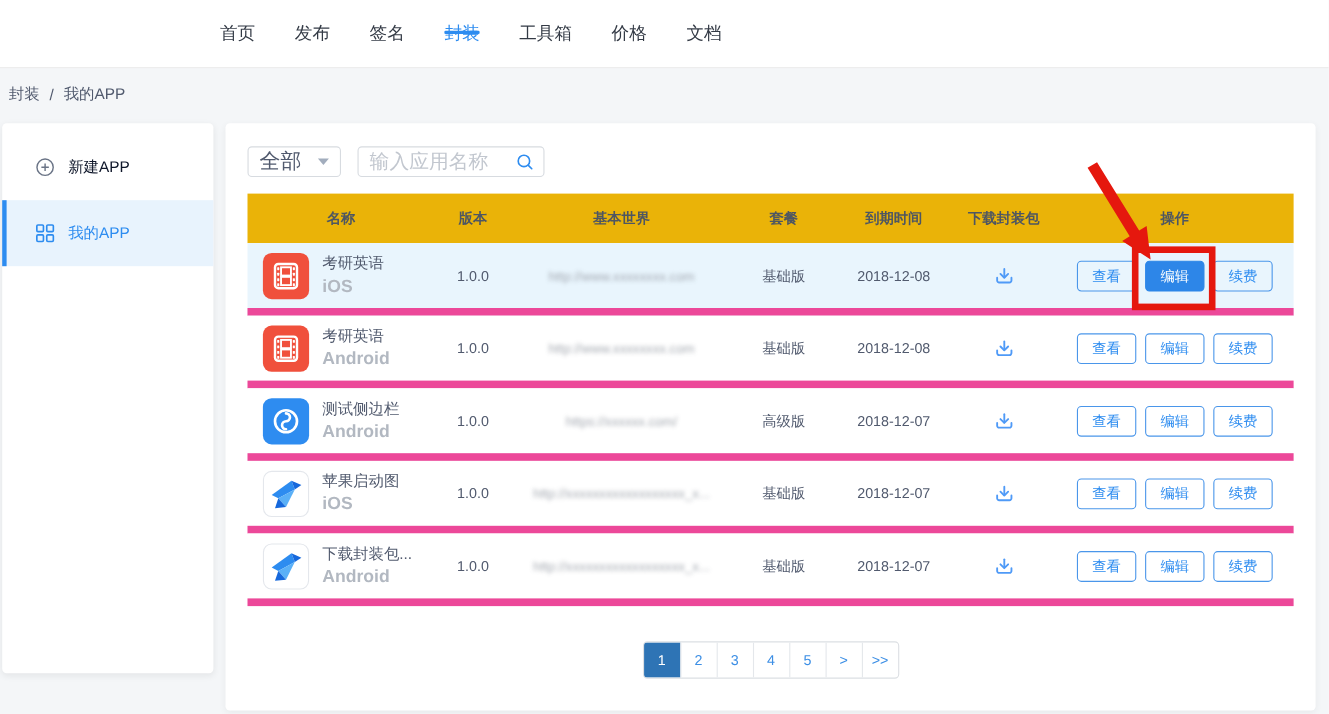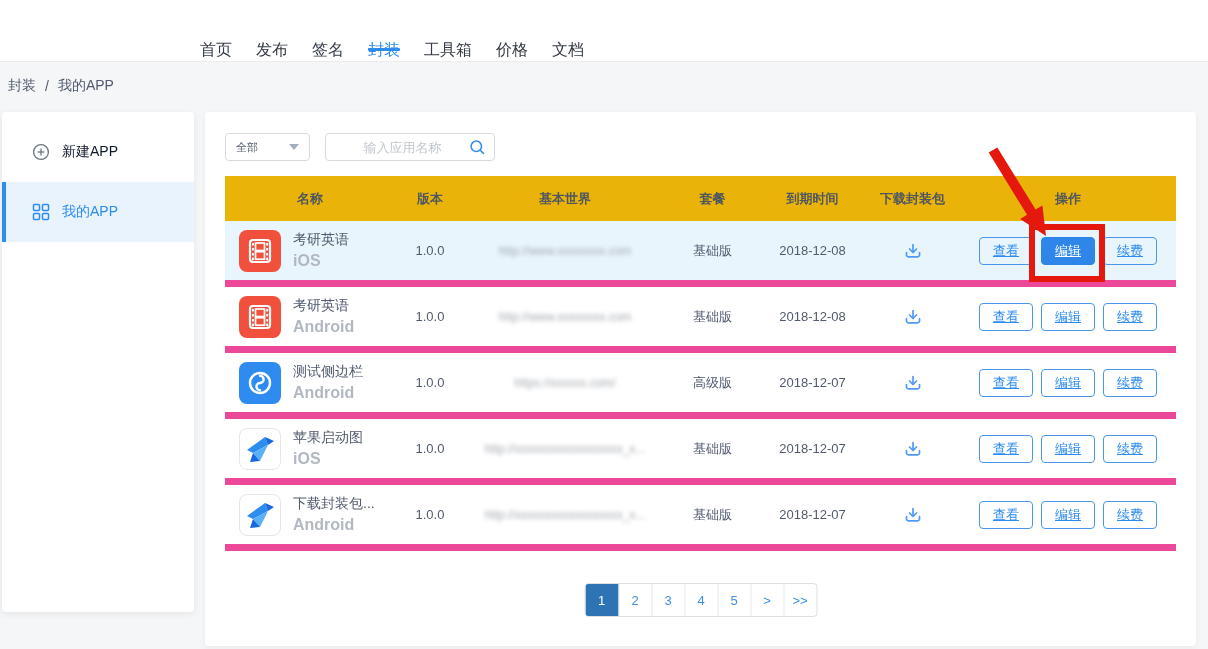--- a/index.html
+++ b/index.html
@@ -7,21 +7,21 @@
   body {
     position:relative; overflow:hidden;
     background:#f4f6f8;
     font-family:"Liberation Sans","DejaVu Sans",sans-serif;
     color:#515a6e;
   }
   
   .topnav {
     position:absolute; left:0; top:0; width:1208px; height:62px;
     background:#fff; border-bottom:1px solid #ebebeb;
-    display:flex; align-items:flex-end; padding-left:200px; gap:24px; z-index:2;
+    display:flex; align-items:center; padding-left:200px; gap:36px; z-index:2;
   }
   .nav-item {
     display:flex; align-items:center; font-size:16px; color:#333a45;
     cursor:pointer; position:relative; white-space:nowrap;
   }
   .nav-item.active { color:#2d8cf0; }
   .nav-item.active::after {
     content:""; position:absolute; left:0; right:0; bottom:10px; height:3px;
     background:#2d8cf0; border-radius:1px;
   }
@@ -47,33 +47,33 @@
   
   .main {
     position:absolute; left:205px; top:112px; width:991px; height:534px;
     background:#fff; border-radius:4px; box-shadow:0 2px 7px rgba(0,0,0,.05);
     padding:21px 20px 0 20px; z-index:1;
   }
   .filter-row { display:flex; align-items:center; margin-bottom:15px; }
   .select-box {
     width:85px; height:28px; border:1px solid #d7dbe0; border-radius:4px;
     display:flex; align-items:center; justify-content:space-between;
-    padding:0 10px; font-size:11px; color:#515a6e; background:#fff; cursor:pointer;
+    padding:0 10px; font-size:19px; color:#515a6e; background:#fff; cursor:pointer;
   }
   .caret {
     width:0; height:0; border-left:5px solid transparent; border-right:5px solid transparent;
     border-top:6px solid #a2adbd;
   }
   .search-box {
     width:170px; height:28px; border:1px solid #d7dbe0; border-radius:4px;
     margin-left:15px; display:flex; align-items:center; background:#fff;
   }
   .search-box input {
     border:none; outline:none; flex:1; min-width:0; padding-left:10px;
-    font-size:13px; color:#515a6e; background:transparent; font-family:inherit;text-align:center;
+    font-size:18px; color:#515a6e; background:transparent; font-family:inherit;
   }
   .search-box input::placeholder { color:#c2c7cf; }
   .search-box .mag { display:flex; margin-right:8px; }
   
   .thead {
     display:flex; height:45px; background:#eab308; align-items:center;
     font-weight:bold; font-size:13px; color:#4e5662;
   }
   .tr {
     display:flex; height:66px; align-items:center;
@@ -100,21 +100,21 @@
   .nm .n2 { font-size:16px; color:#b2b8c1; margin-top:3px;font-weight:bold; }
   .blur-url {
     color:#949aa3; filter:blur(2px); opacity:.85; white-space:nowrap;
     max-width:195px; overflow:hidden; user-select:none; font-size:12px;
   }
   .dl-btn { background:none; border:none; cursor:pointer; display:flex; padding:4px; }
   .actions { display:flex; gap:8px; }
   .btn {
     height:28px; display:inline-flex; align-items:center; padding:12px 13px;
     border:1px solid #4a96ea; border-radius:4px; background:transparent;
-    color:#2d8cf0; font-size:13px; cursor:pointer; font-family:inherit; white-space:nowrap;text-decoration:underline;
+    color:#2d8cf0; font-size:13px; cursor:pointer; font-family:inherit; white-space:nowrap;
   }
   .btn.primary { background:#2d86e8; border-color:#2d86e8; color:#fff; }
   
   .pagination {
     position:absolute; top:471px; left:50%; transform:translateX(-50%);
     display:inline-flex; border:1px solid #dcdfe3; border-radius:4px;
     background:#fff; overflow:hidden;
   }
   .page-item {
     min-width:33px; height:32px; display:flex; align-items:center; justify-content:center;

